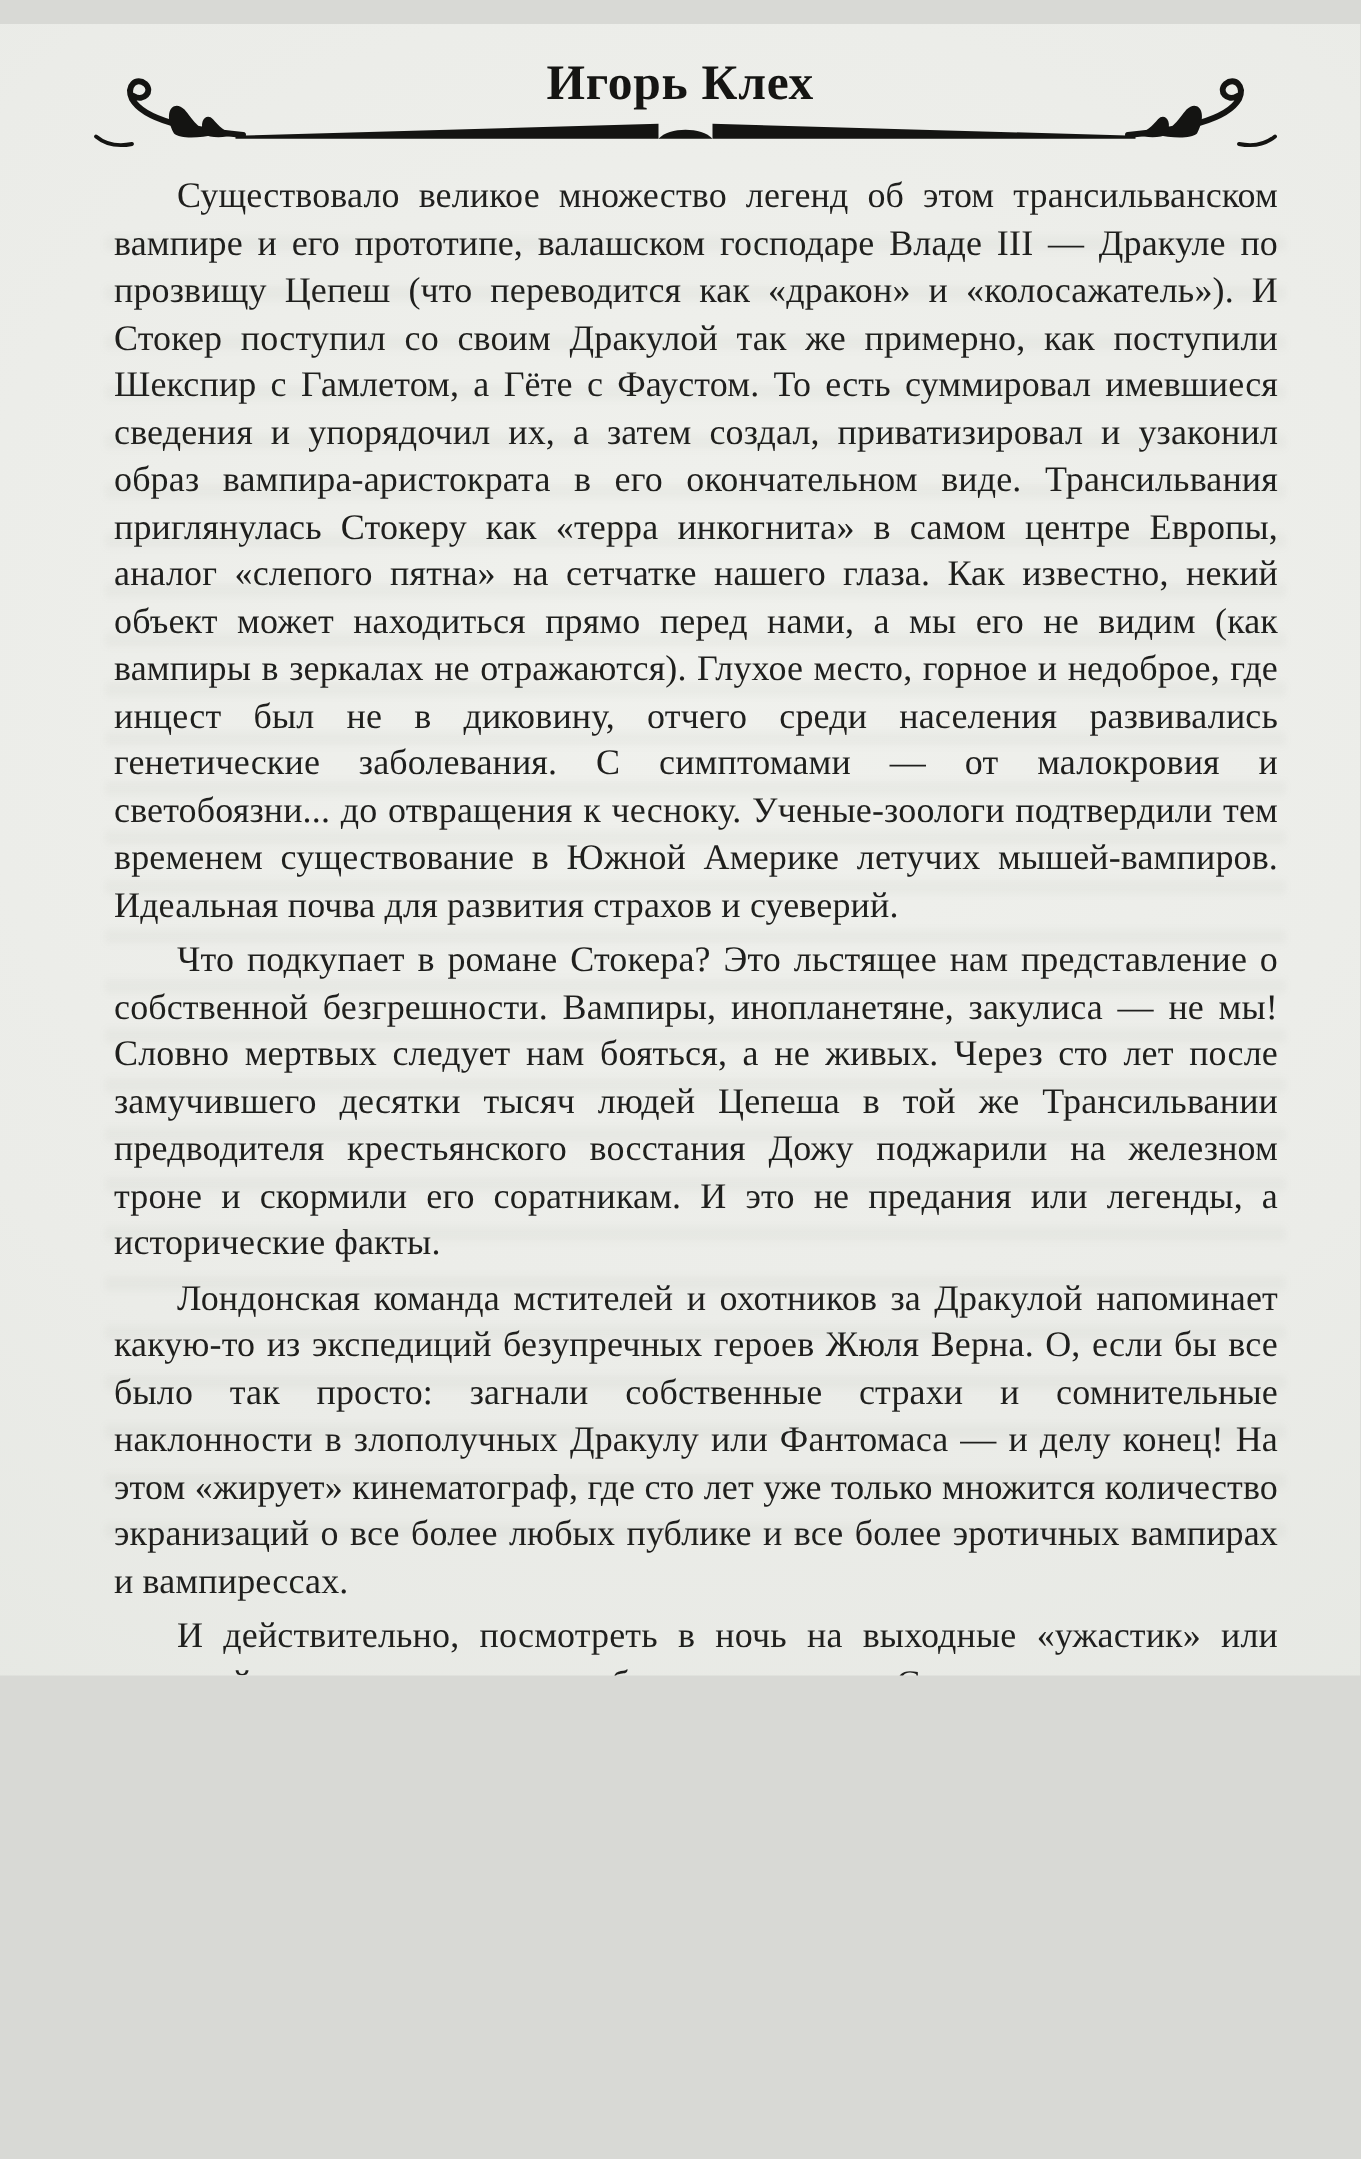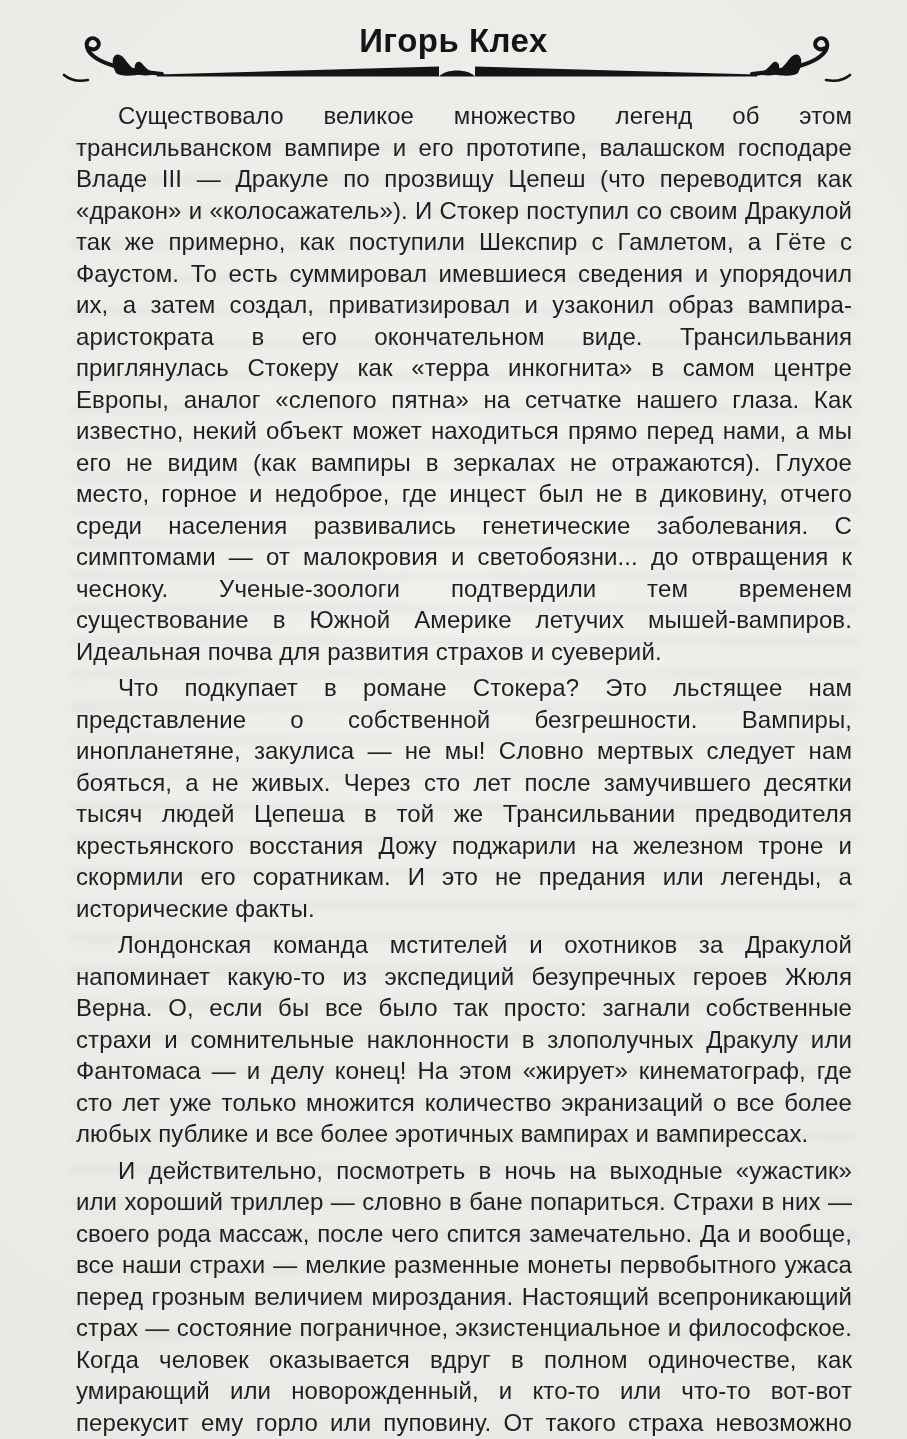--- a/index.html
+++ b/index.html
@@ -1,23 +1,23 @@
 <!DOCTYPE html>
 <html lang="ru"><head>
 <meta charset="utf-8">
 <style>
   html,body{margin:0;padding:0;background:#d8d9d5;}
   .scan{
     position:relative;
-    width:907px;height:1439px;
-    margin:0 auto;
+    width:907px;height:1101px;
+    margin:16px auto;
     background:
       radial-gradient(ellipse 120% 90% at 50% 38%, #f0f1ed 0%, #ebece8 55%, #e6e8e3 85%, #e2e4df 100%);
     overflow:hidden;
-    font-family:Liberation Sans, sans-serif;
+    font-family:Liberation Serif, serif;
     color:#1f1f1d;
   }
   
   .bleed{
     position:absolute;left:70px;right:50px;top:120px;bottom:90px;
     background:repeating-linear-gradient(
       180deg,
       rgba(110,116,104,0.000) 0px,
       rgba(110,116,104,0.000) 20px,
       rgba(110,116,104,0.045) 24px,

